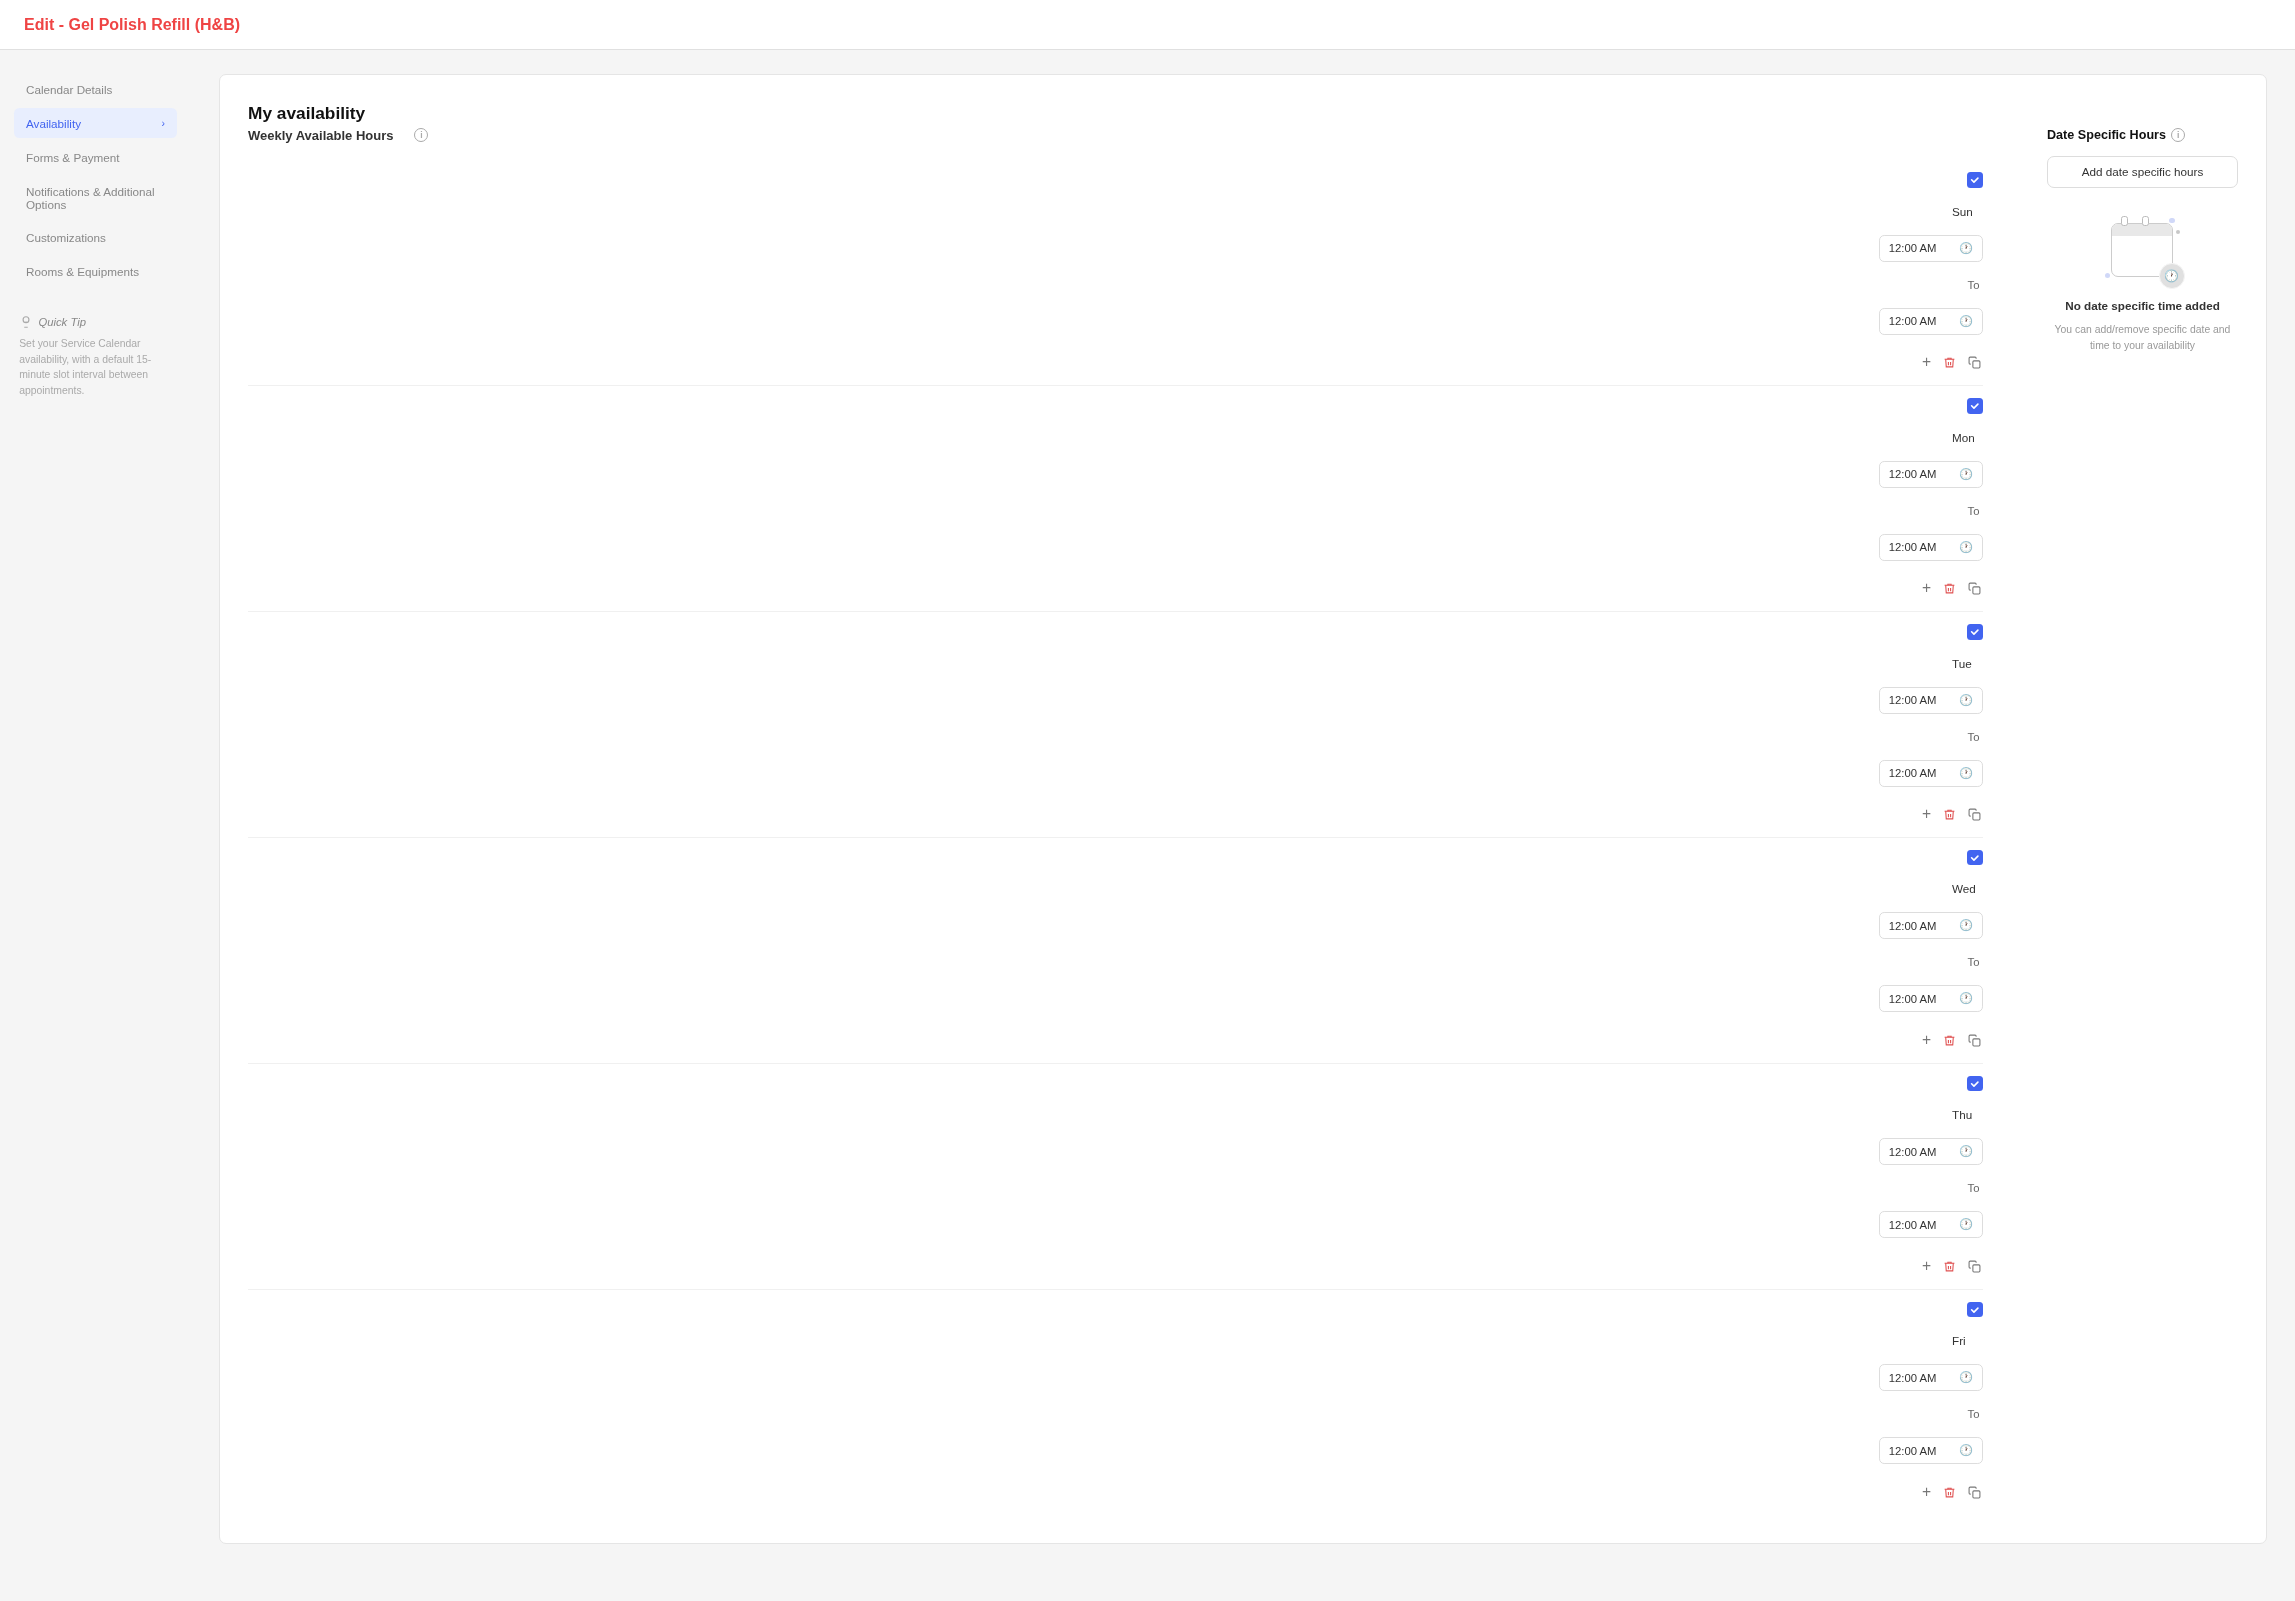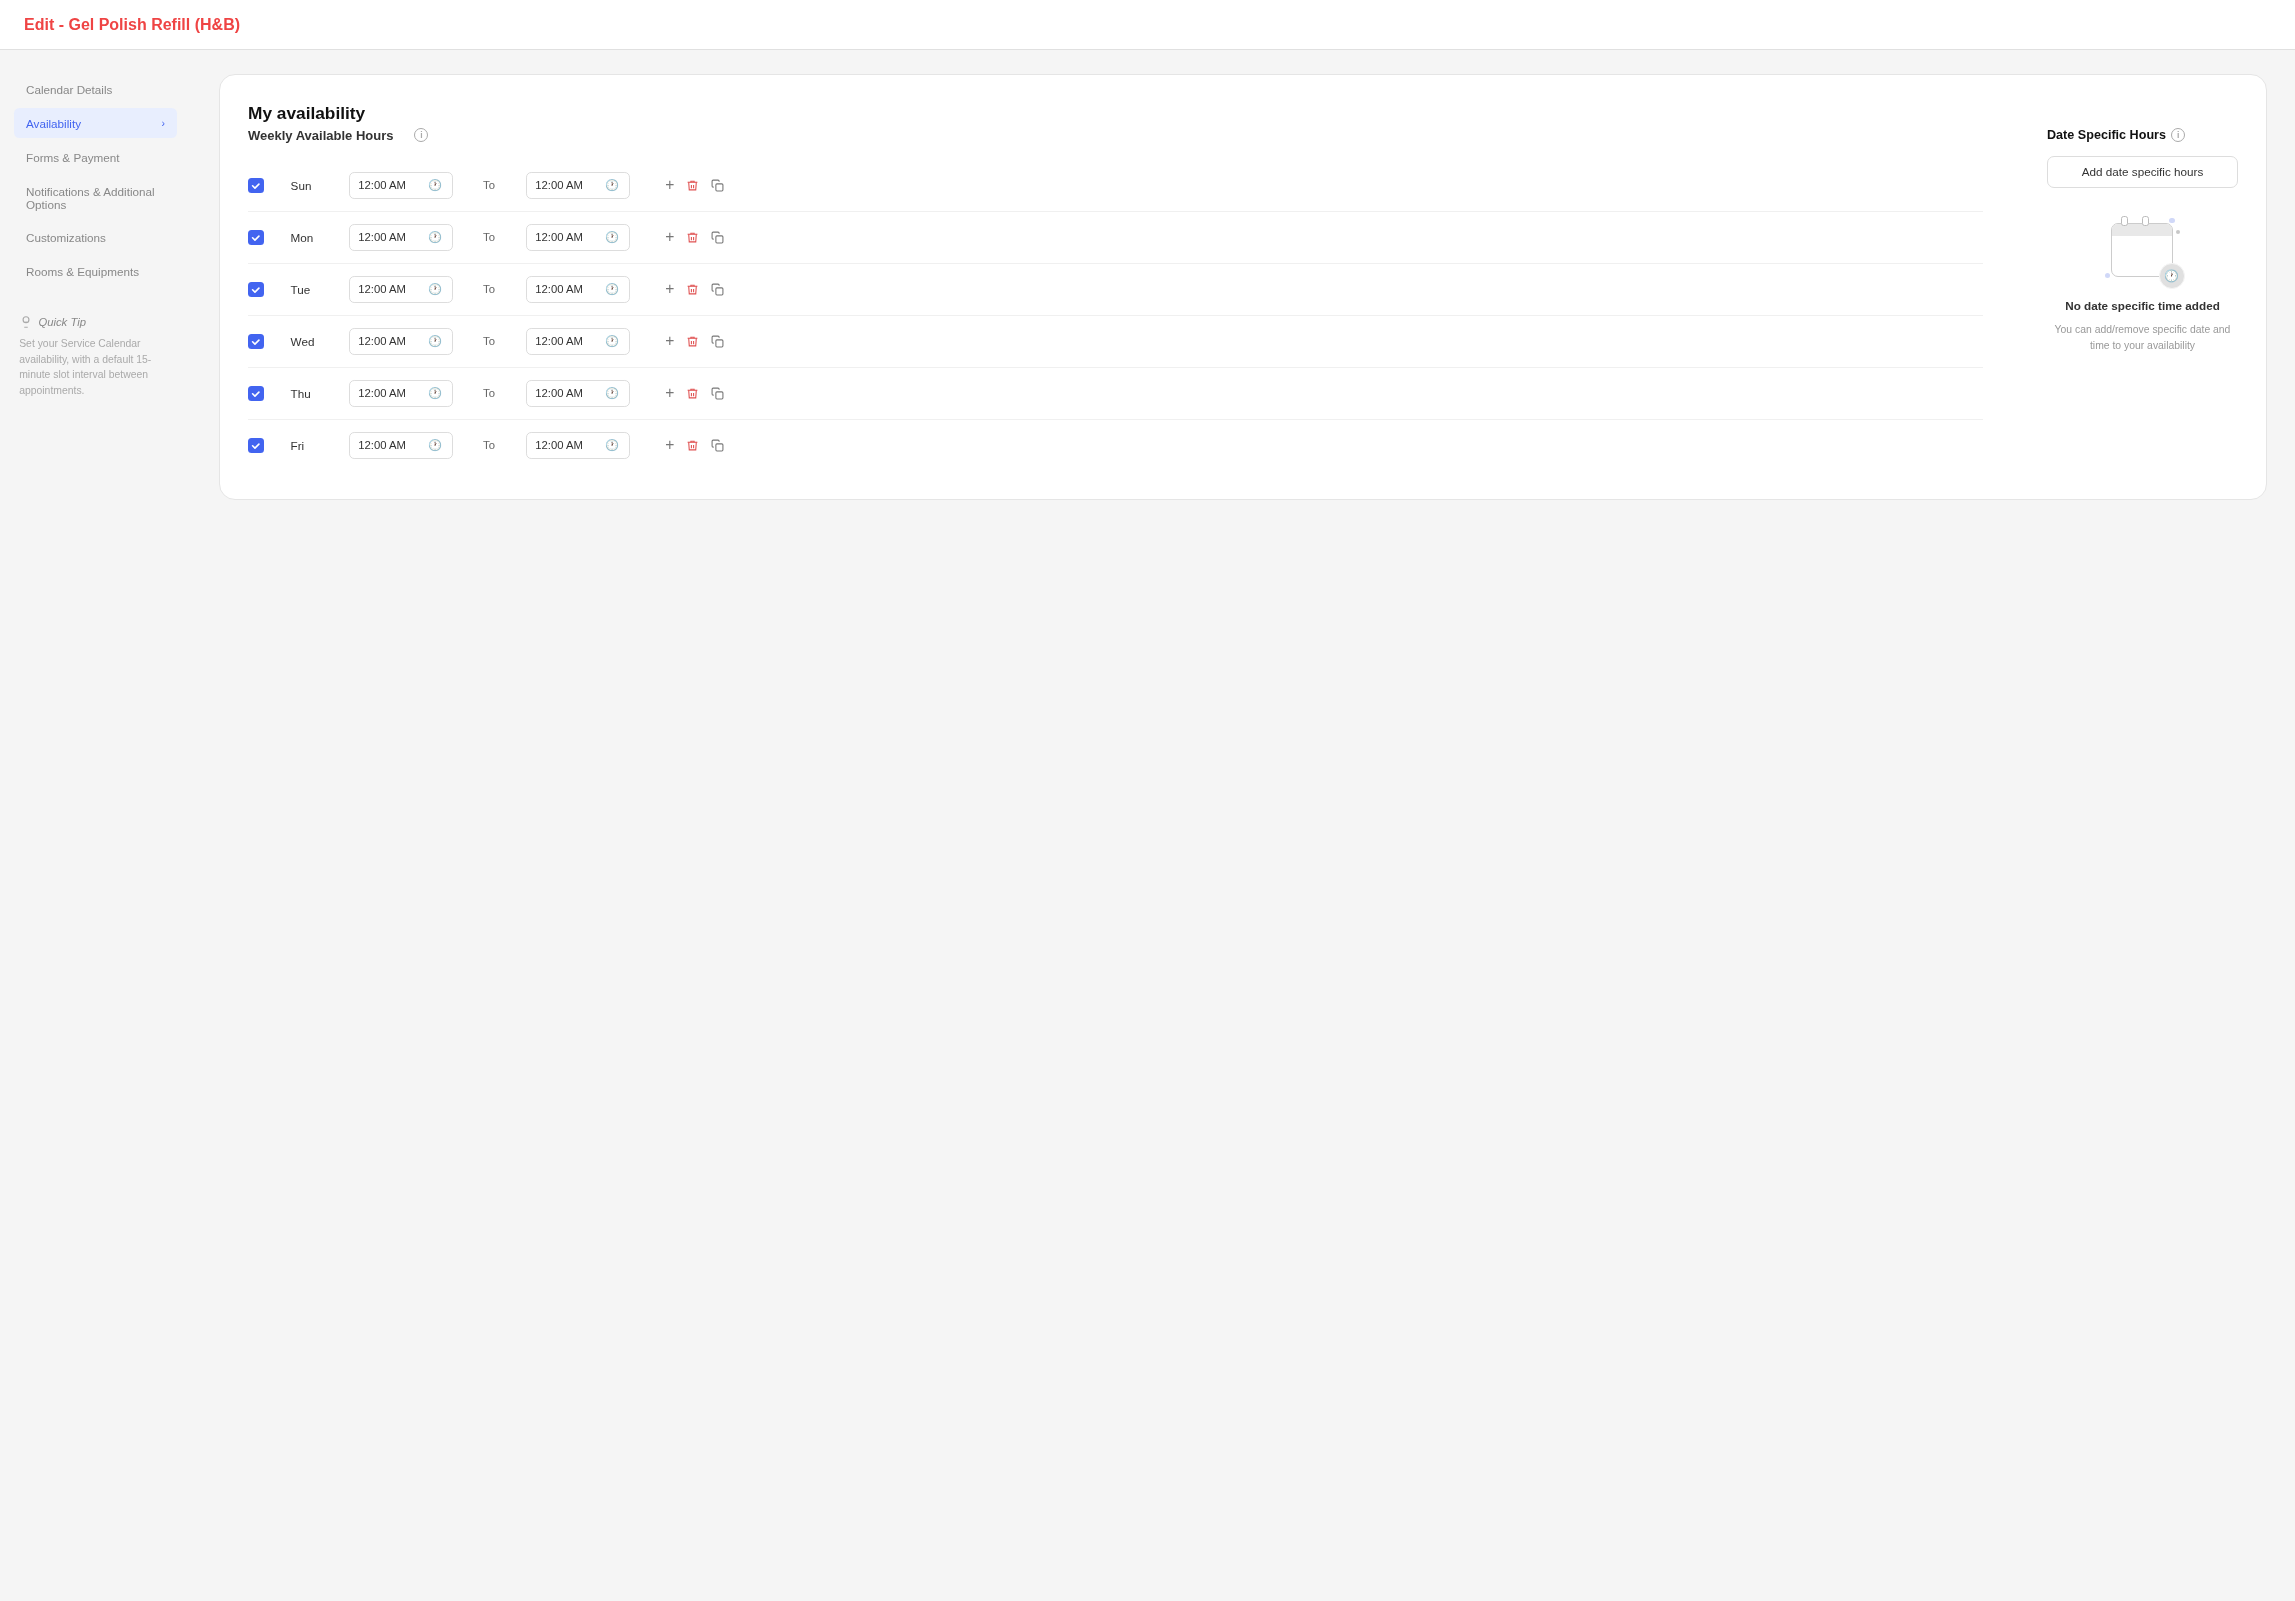--- a/index.html
+++ b/index.html
@@ -17,34 +17,34 @@
     .sidebar-item.active .chevron { font-size: 10.4px; color: #4264f0; }
     .sidebar-section { margin-bottom: 0; }
 
     .quick-tip { margin-top: 28px; padding: 0 5.2px; }
     .quick-tip-title { display: flex; align-items: center; gap: 5.2px; color: #888; font-size: 11.3px; font-weight: 500; margin-bottom: 7px; font-style: italic; }
     .quick-tip-text { color: #aaa; font-size: 10.4px; line-height: 1.5; }
 
     
     .main-content { flex: 1; padding: 24px 28px; }
 
-    .content-card { background: #fff; border-radius: 16px; border: 0.9px solid #e5e5e5; padding: 28px; }
+    .content-card { background: #fff; border-radius: 7px; border: 0.9px solid #e5e5e5; padding: 28px; }
 
     .section-title { font-size: 17.3px; font-weight: 600; color: #111; margin-bottom: 3.5px; }
     .section-subtitle { color: #888; font-size: 11.7px; margin-bottom: 24px; }
 
     .two-col { display: flex; gap: 28px; }
     .weekly-col { flex: 1; }
     .date-specific-col { width: 191px; margin-left: 36px; }
 
     
     .weekly-hours-header { display: flex; align-items: center; gap: 21px; font-weight: 600; font-size: 13px; margin-bottom: 17.3px; }
     .info-icon { width: 14px; height: 14px; border-radius: 50%; border: 1.3px solid #aaa; display: inline-flex; align-items: center; justify-content: center; font-size: 8.7px; color: #aaa; font-weight: bold; cursor: pointer; }
 
-    .day-row { display: flex; align-items: center; padding: 12px 0; border-bottom: 0.9px solid #f0f0f0; gap: 27px; }
+    .day-row { display: flex; align-items: flex-end; padding: 12px 0; border-bottom: 0.9px solid #f0f0f0; gap: 17px; flex-direction: column; }
     .day-row:last-child { border-bottom: none; }
 
     .day-checkbox { width: 15.6px; height: 15.6px; border-radius: 3.5px; background: #4264f0; border: none; display: flex; align-items: center; justify-content: center; flex-shrink: 0; cursor: pointer; }
     .day-checkbox svg { color: #fff; }
 
     .day-label { width: 31px; font-size: 11.7px; font-weight: 500; color: #333; }
 
     .time-input { display: flex; align-items: center; gap: 5.2px; border: 0.9px solid #ddd; border-radius: 5.2px; padding: 6px 8.7px; background: #fff; font-size: 11.3px; color: #333; min-width: 104px; justify-content: space-between; cursor: pointer; }
     .time-input .clock-icon { color: #aaa; font-size: 11.3px; }
 

